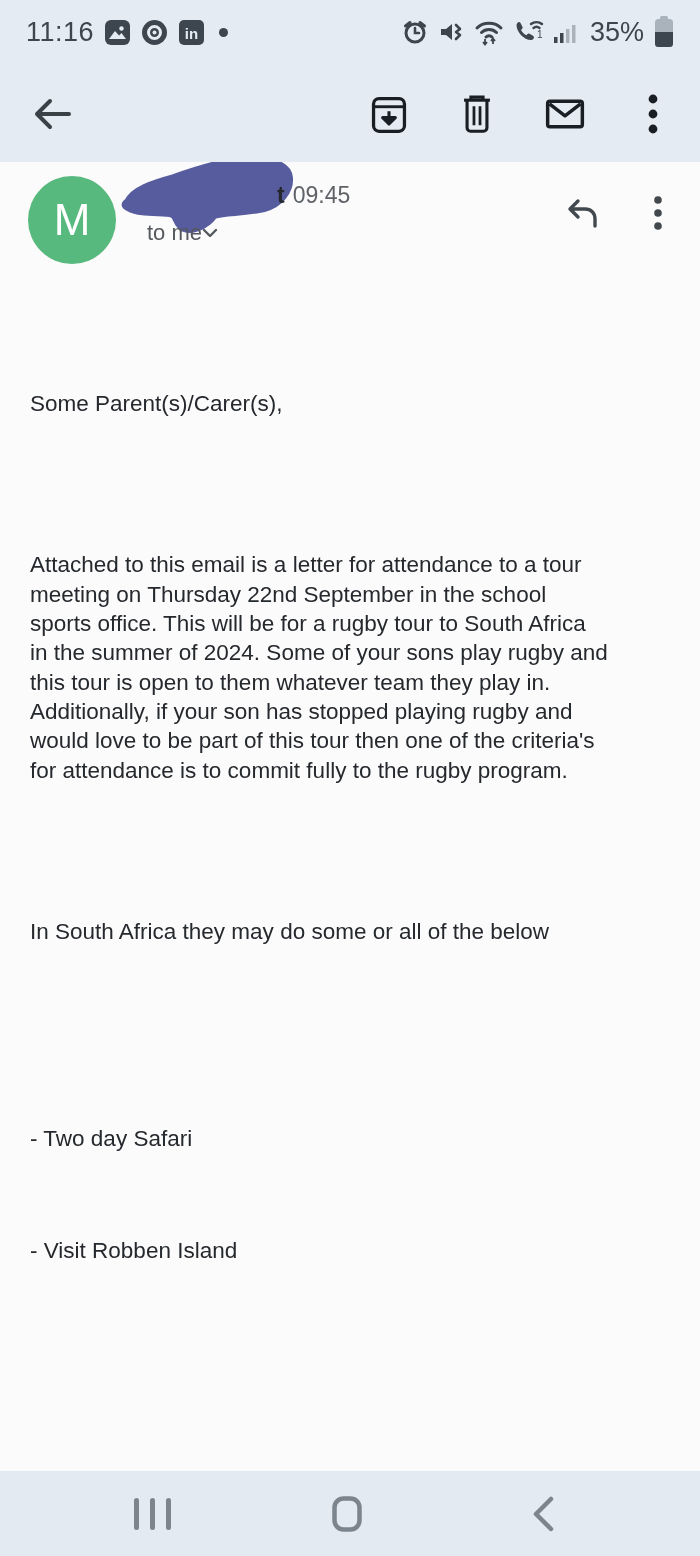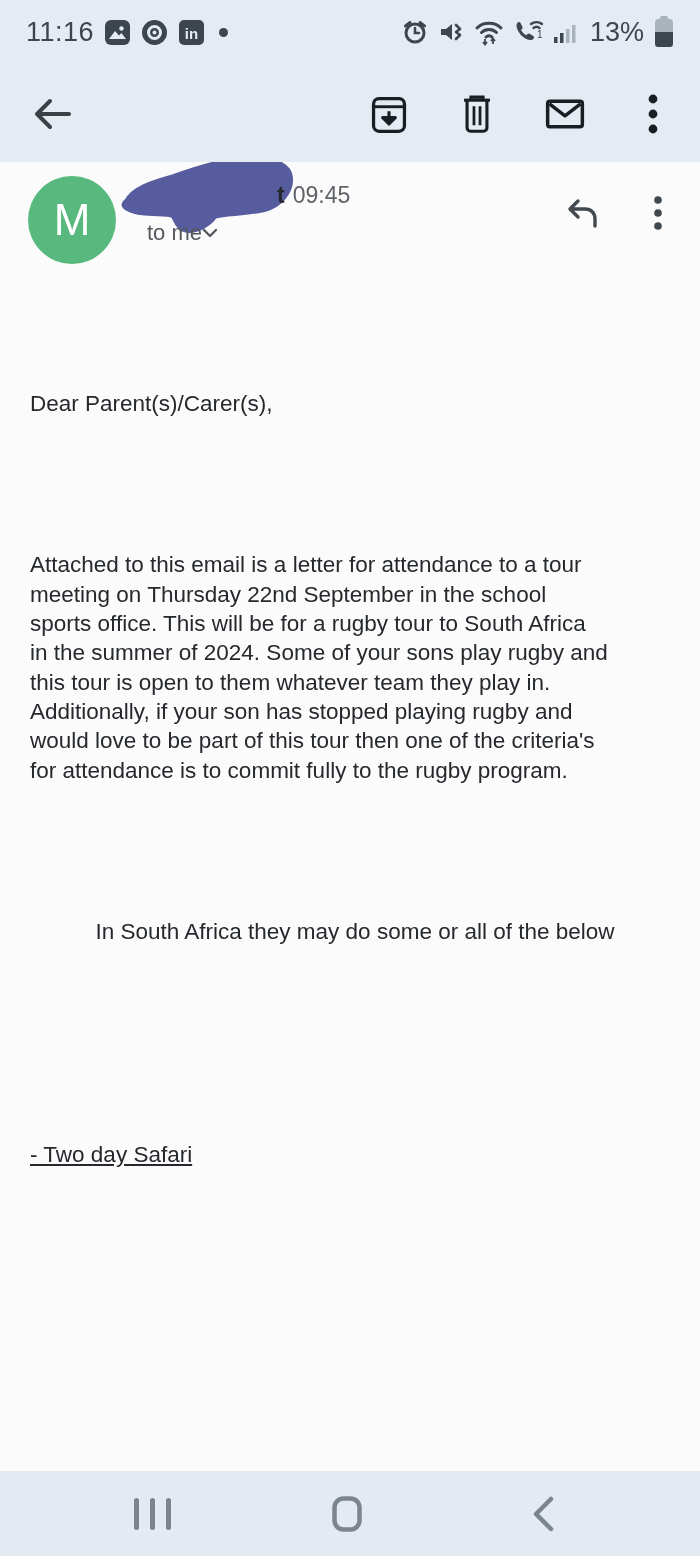--- a/index.html
+++ b/index.html
@@ -26,23 +26,23 @@
   .sender-line{position:absolute;left:277px;top:20px;font-size:23px;white-space:nowrap;}
   .sender-frag{color:#24282c;font-weight:bold;}
   .sent-time{color:#5f6368;margin-left:8px;font-weight:normal;}
   .to-row{position:absolute;left:147px;top:58px;display:flex;align-items:center;color:#55595e;font-size:22px;}
   .hdr-reply{position:absolute;left:564px;top:32px;width:38px;height:38px;}
   .hdr-kebab{position:absolute;left:645px;top:32px;width:26px;height:38px;display:flex;align-items:center;justify-content:center;}
   
   .email-body{position:absolute;left:30px;top:168px;width:650px;color:#25282c;font-size:22.5px;line-height:29.3px;white-space:pre;}
   .email-body p{margin:0 0 74px 0;}
   .email-body p.mb75{margin-bottom:75px;}
-  .email-body p.mb76{margin-bottom:76px;text-align:center;}
+  .email-body p.mb76{margin-bottom:60px;}
   .email-body ul{list-style:none;margin:0 0 76px 0;padding:0;}
-  .email-body li{margin:0 0 24px 0;position:relative;text-decoration:underline;}
+  .email-body li{margin:0 0 24px 0;position:relative;}
   .email-body li:last-child{margin-bottom:0;}
   
   .navbar{position:absolute;left:0;top:1471px;width:700px;height:85px;background:#e3eaf1;}
   .nav-btn{position:absolute;top:22px;width:60px;height:42px;display:flex;align-items:center;justify-content:center;}
   .nav-recents{left:122px;}
   .nav-home{left:317px;}
   .nav-back{left:513px;}
   .bars{display:flex;gap:11px;}
   .bars i{display:block;width:5px;height:32px;background:#7c858e;border-radius:3px;}
   svg{display:block;}
@@ -109,21 +109,21 @@
           </svg>
       </span>
       <span>
         <svg width="24" height="26" viewBox="0 0 24 26">
             <rect x="0" y="18" width="3.5" height="6" fill="#3d464e"></rect>
             <rect x="6" y="14" width="3.5" height="10" fill="#3d464e"></rect>
             <rect x="12" y="10" width="3.5" height="14" fill="#aab3bb"></rect>
             <rect x="18" y="6" width="3.5" height="18" fill="#aab3bb"></rect>
           </svg>
       </span>
-      <span class="sb-pct">13%</span>
+      <span class="sb-pct">35%</span>
       <span>
         <svg width="20" height="32" viewBox="0 0 20 32">
             <rect x="6" y="0" width="8" height="4" rx="1.5" fill="#aab3bb"></rect>
             <rect x="1" y="3" width="18" height="28" rx="3.5" fill="#aab3bb"></rect>
             <path d="M1 16 H19 V27.5 A3.5 3.5 0 0 1 15.5 31 H4.5 A3.5 3.5 0 0 1 1 27.5 Z" fill="#3d464e"></path>
           </svg>
       </span>
     </div>
   </div>
 
@@ -194,32 +194,33 @@
 
     <div class="hdr-kebab">
       <svg width="10" height="38" viewBox="0 0 10 38">
           <circle cx="5" cy="6" r="3.8" fill="#41484e"></circle>
           <circle cx="5" cy="19" r="3.8" fill="#41484e"></circle>
           <circle cx="5" cy="32" r="3.8" fill="#41484e"></circle>
         </svg>
     </div>
 
     <div class="email-body">
-      <p>Dear Parent(s)/Carer(s),</p>
+      <p>Some Parent(s)/Carer(s),</p>
       <p>Attached to this email is a letter for attendance to a tour
 meeting on Thursday 22nd September in the school
 sports office. This will be for a rugby tour to South Africa
 in the summer of 2024. Some of your sons play rugby and
 this tour is open to them whatever team they play in.
 Additionally, if your son has stopped playing rugby and
 would love to be part of this tour then one of the criteria's
 for attendance is to commit fully to the rugby program.</p>
       <p class="mb76">In South Africa they may do some or all of the below</p>
       <ul>
         <li>- Two day Safari</li>
+        <li>- Visit Robben Island</li>
         
         
         
         
         
       </ul>
       
     </div>
   </div>
 

